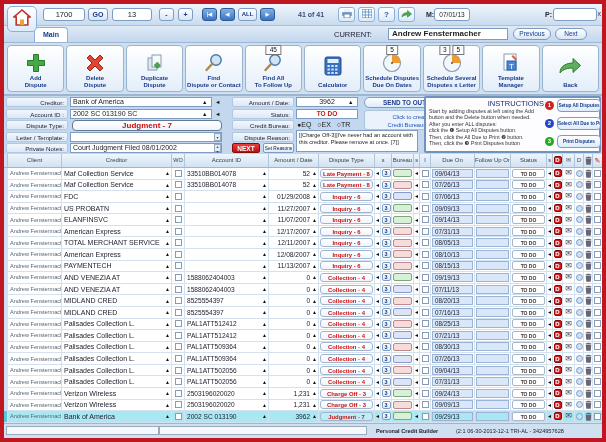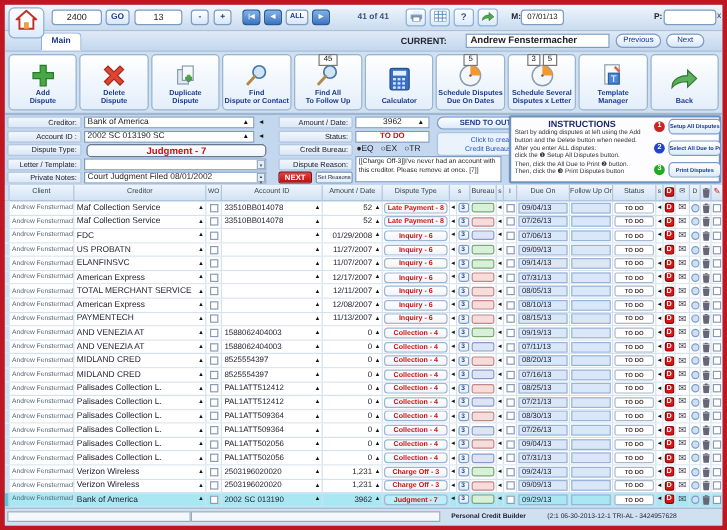--- a/index.html
+++ b/index.html
@@ -14,21 +14,21 @@
   .nav-btn { background:linear-gradient(#7fb2e8,#3c74c0); color:#fff; border:1px solid #2a5a9a; }
   .rec-count { position:absolute; left:272px; top:7px; font-size:7px; color:#39507a; font-weight:bold; }
   .icon-btn { position:absolute; top:3px; width:17px; height:15px; background:linear-gradient(#ffffff,#dceafb); border:1px solid #8fb0d6; border-radius:3px; display:flex; align-items:center; justify-content:center; font-size:8px; color:#2a5aa8; }
   .m-label,.p-label { position:absolute; top:7px; font-size:7px; font-weight:bold; color:#223; }
   .screen-title { position:absolute; left:440px; top:4px; font-size:11.5px; font-weight:bold; color:#0b0bcc; letter-spacing:.3px; }
   .close-x { position:absolute; right:1px; top:6px; font-size:7px; color:#334; }
 
   
   .row2 { position:relative; height:16px; background:linear-gradient(#dfeaf7,#c3d7ee); }
   .main-tab { position:absolute; left:30px; top:1px; width:34px; height:15px; background:#fff; border:1px solid #8fb0d6; border-bottom:none; border-radius:4px 4px 0 0; font-size:7px; font-weight:bold; color:#1a3a8c; text-align:center; line-height:14px; }
-  .current-label { position:absolute; left:330px; top:4px; font-size:7.5px; font-weight:bold; color:#223; }
+  .current-label { position:absolute; left:330px; top:4px; font-size:7.5px; font-weight:normal; color:#223; }
   .current-input { position:absolute; left:384px; top:2px; width:120px; height:12px; background:#fff; border:1px solid #7d9cc4; font-size:8px; font-weight:bold; color:#222; padding:0 3px; line-height:10px; }
   .pn-btn { position:absolute; top:2px; height:12px; background:linear-gradient(#ffffff,#d7e6f7); border:1px solid #7d9cc4; border-radius:6px; font-size:6.5px; color:#1a3a8c; text-align:center; line-height:10px; }
 
   
   .toolbar { height:54px; background:#cfe0f1; border-top:1px solid #9fb6d2; border-bottom:2px solid #9fb6d2; display:flex; gap:2px; padding:2px 3px; }
   .tb-btn { flex:1; position:relative; background:linear-gradient(#ffffff,#e3eefa); border:1px solid #9ab4d0; border-radius:4px; display:flex; flex-direction:column; align-items:center; justify-content:flex-end; overflow:visible; }
   .tb-icon { flex:1; display:flex; align-items:center; justify-content:center; padding-top:6px; }
   .tb-label { font-size:6px; font-weight:bold; color:#1a3a8c; text-align:center; white-space:pre-line; line-height:1.2; padding:1px 0 2px; }
   .badge { position:absolute; top:-1px; left:50%; transform:translateX(-50%); background:#fff; border:1px solid #777; font-size:6.5px; color:#111; padding:0 3px; line-height:8px; z-index:3; }
   .badge2 { display:flex; gap:2px; position:absolute; top:-1px; left:50%; transform:translateX(-50%); z-index:3; }
@@ -43,21 +43,21 @@
   .status-field { color:#cc1111; font-weight:bold; font-size:6.5px; text-align:center; }
   .send-btn { position:absolute; background:linear-gradient(#ffffff,#dcebfa); border:1px solid #7d9cc4; border-radius:6px; height:11px; font-size:6.3px; font-weight:bold; color:#1a3a8c; text-align:center; line-height:9px; }
   .bureau-caption { position:absolute; background:#eaf3fc; border:1px solid #aac4de; border-radius:3px; font-size:5.8px; color:#2255bb; text-align:center; line-height:1.5; padding-top:2px; }
   .radio-row { position:absolute; font-size:7px; color:#222; }
   .reason-box { position:absolute; background:#fff; border:1px solid #7d9cc4; font-size:5.6px; color:#222; line-height:1.3; padding:1px 2px; overflow:hidden; }
   .next-btn { position:absolute; background:linear-gradient(#e84040,#bb0f0f); border:1px solid #8a0a0a; border-radius:2px; color:#fff; font-size:6.5px; font-weight:bold; text-align:center; height:10px; line-height:9px; }
   .setreasons-btn { position:absolute; background:linear-gradient(#ffffff,#dcebfa); border:1px solid #7d9cc4; border-radius:2px; font-size:5.8px; color:#223; text-align:center; height:10px; line-height:9px; }
   .spin { position:absolute; width:7px; background:#e4edf7; border:1px solid #9ab; font-size:4px; color:#345; text-align:center; line-height:4.5px; }
 
   .instructions { position:absolute; left:420px; top:0; width:177px; height:57px; background:#fdfdff; border:2px solid #6f93c0; border-radius:2px; }
-  .ins-title { font-size:7.5px; font-weight:bold; color:#1a2a6c; text-align:center; width:118px; padding-top:1px; }
+  .ins-title { font-size:7.5px; font-weight:normal; color:#1a2a6c; text-align:right; width:118px; padding-top:1px; }
   .ins-line { font-size:5.3px; color:#333; padding-left:3px; line-height:1.22; width:120px; white-space:nowrap; }
   .ins-btn { position:absolute; left:131px; width:44px; height:13px; background:linear-gradient(#ffffff,#dcebfa); border:1px solid #7d9cc4; border-radius:4px; font-size:4.7px; font-weight:bold; color:#1a3a8c; text-align:center; line-height:12px; white-space:nowrap; overflow:hidden; }
   .step-circle { position:absolute; left:119px; width:9px; height:9px; border-radius:50%; color:#fff; font-size:6px; font-weight:bold; text-align:center; line-height:9px; }
 
   
   .ghead { display:flex; height:14px; background:linear-gradient(#eef5fd,#d2e2f2); border-bottom:1px solid #9fb6d2; }
   .hc { border-right:1px solid #b0c6dd; font-size:6px; color:#344; text-align:center; line-height:13px; overflow:hidden; white-space:nowrap; }
   .gbody { height:255px; overflow:hidden; background:#fff; }
   .trow { display:flex; height:11.59px; background:#fff; border-bottom:1px solid #d4e2ef; }
   .trow.sel-row, .trow.sel-row .due-box, .trow.sel-row .fu-box { background:#a9e7f3; }
@@ -106,21 +106,21 @@
 
   <div class="topbar">
     <div class="home-btn">
       <span>
         <svg width="18" height="17" viewBox="0 0 18 17">
             <path d="M9 1 1 8h2.2v8h11.6V8H17z" fill="#fff" stroke="#c03028" stroke-width="1.6"></path>
             <rect x="7" y="10.5" width="4" height="5.5" fill="#e8a33d"></rect>
           </svg>
       </span>
     </div>
-    <div class="tb-input" style="left:39px;width:42px;">2400</div>
+    <div class="tb-input" style="left:39px;width:42px;">1700</div>
     <div class="mini-btn" style="left:84px;width:20px;">GO</div>
     <div class="tb-input" style="left:108px;width:40px;">13</div>
     <div class="mini-btn" style="left:155px;width:15px;">-</div>
     <div class="mini-btn" style="left:174px;width:15px;">+</div>
     <div class="mini-btn nav-btn" style="left:198px;width:15px;font-size:5px;">|◀</div>
     <div class="mini-btn nav-btn" style="left:216px;width:15px;font-size:5px;">◀</div>
     <div class="mini-btn" style="left:234px;width:19px;font-size:6px;">ALL</div>
     <div class="mini-btn nav-btn" style="left:256px;width:15px;font-size:5px;">▶</div>
 
     <div class="rec-count" style="left:294px;">41 of 41</div>

